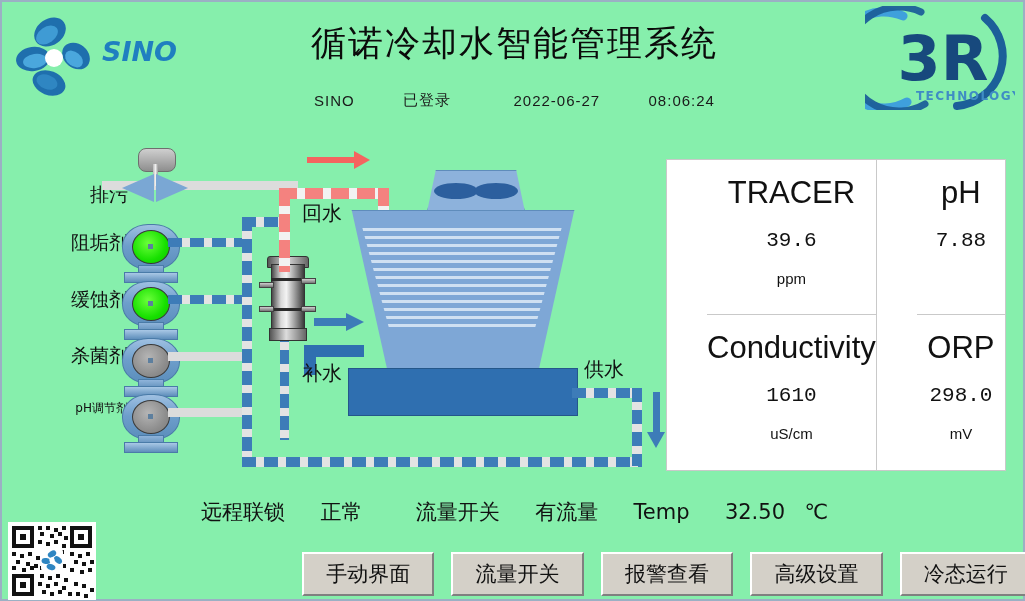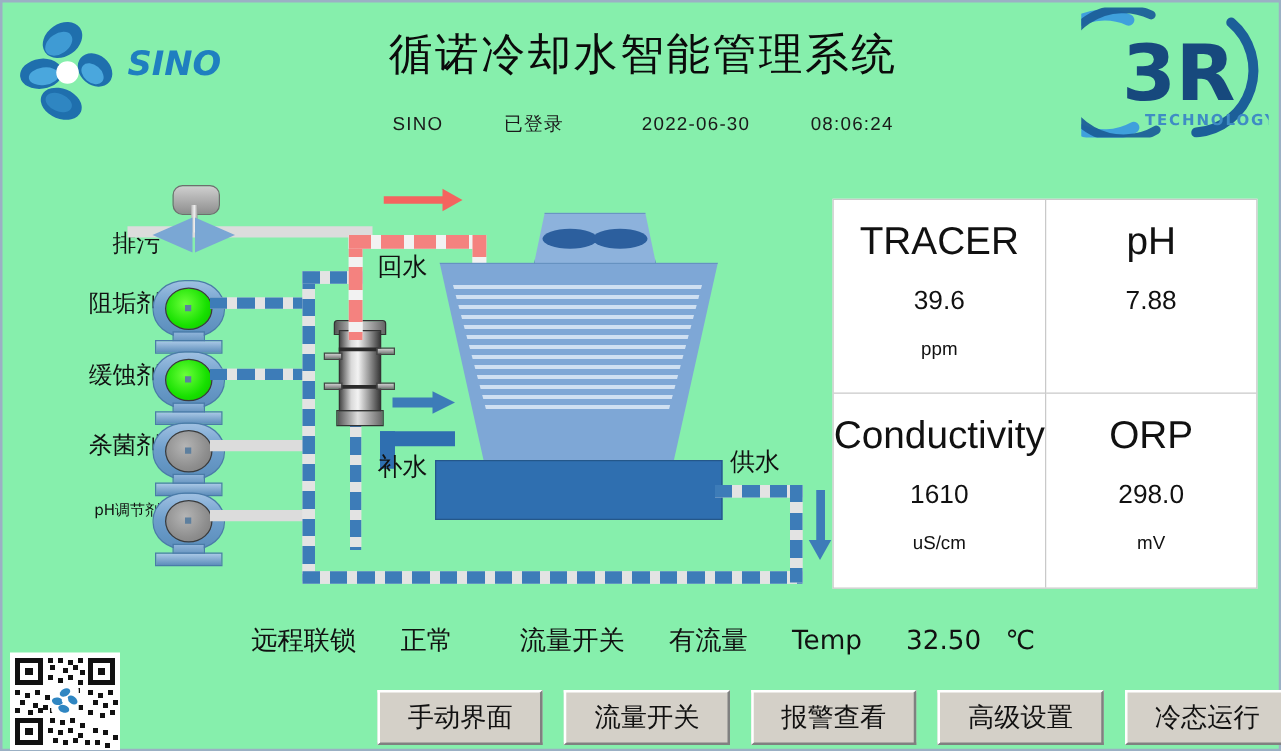--- a/index.html
+++ b/index.html
@@ -137,25 +137,25 @@
   #analyzer .band{position:absolute;left:6px;width:32px;height:3px;background:#2b2b2b;}
   #analyzer .nz{position:absolute;width:13px;height:4px;background:linear-gradient(180deg,#cfcfcf,#777);border:1px solid #444;}
 
   
   #panel{
     left:664px;top:157px;width:340px;height:312px;
     border:1px solid #c9c9c9;box-sizing:border-box;background:#fff;
     display:grid;grid-template-columns:1fr 1fr;grid-template-rows:1fr 1fr;
   }
   .cell{border-right:1px solid #c9c9c9;border-bottom:1px solid #c9c9c9;box-sizing:border-box;
-    display:flex;flex-direction:column;align-items:center;padding-top:14px;}
+    display:flex;flex-direction:column;align-items:center;padding-top:14px;margin-left:40px;}
   .cell:nth-child(2),.cell:nth-child(4){border-right:none;}
   .cell:nth-child(3),.cell:nth-child(4){border-bottom:none;}
   .cell .nm{font-size:31px;color:#111;line-height:1.25;}
-  .cell .vl{font-size:21px;color:#111;margin-top:16px;}
+  .cell .vl{font-size:21px;color:#111;margin-top:16px;font-family:Liberation Mono, monospace;}
   .cell .un{font-size:15px;color:#111;margin-top:18px;}
 
   
   #statusrow{top:496px;left:0;width:1025px;text-align:center;font-size:21px;color:#111;
     font-family:"DejaVu Sans","Liberation Sans",sans-serif;}
   #statusrow span{display:inline-block;vertical-align:middle;}
   .st-gap{width:22px;}
   .st-gap-lg{width:40px;}
 
   
@@ -208,21 +208,21 @@
     </svg>
   </div>
 
   <div class="abs" id="title">循诺冷却水智能管理系统</div>
 
   <div class="abs" id="statusbar">
     <span>SINO</span>
     <span class="sb-gap"></span>
     <span>已登录</span>
     <span class="sb-gap2"></span>
-    <span>2022-06-30</span>
+    <span>2022-06-27</span>
     <span class="sb-gap"></span>
     <span>08:06:24</span>
   </div>
 
   <div class="abs dev-label" style="left:8px;top:180px;">排污</div>
   <div class="abs dev-label" style="left:8px;top:228px;">阻垢剂</div>
   <div class="abs dev-label" style="left:8px;top:285px;">缓蚀剂</div>
   <div class="abs dev-label" style="left:8px;top:341px;">杀菌剂</div>
   <div class="abs dev-label small" style="left:2px;top:398px;">pH调节剂</div>
 

